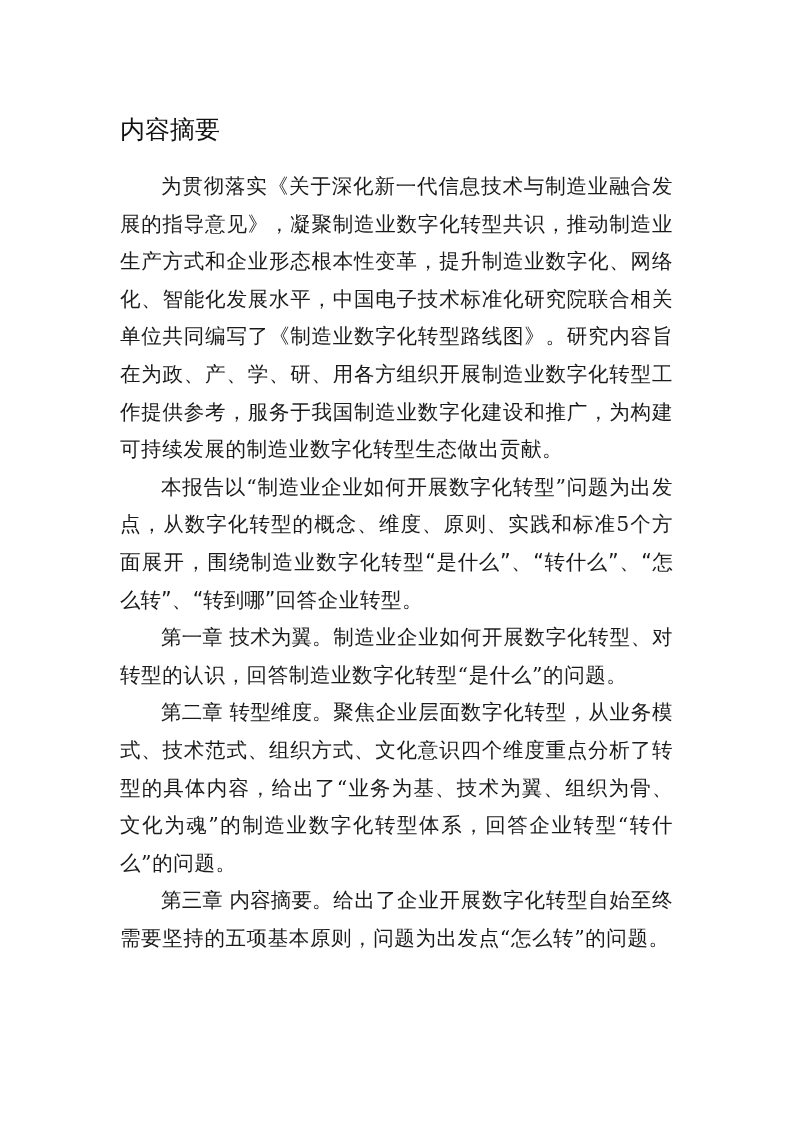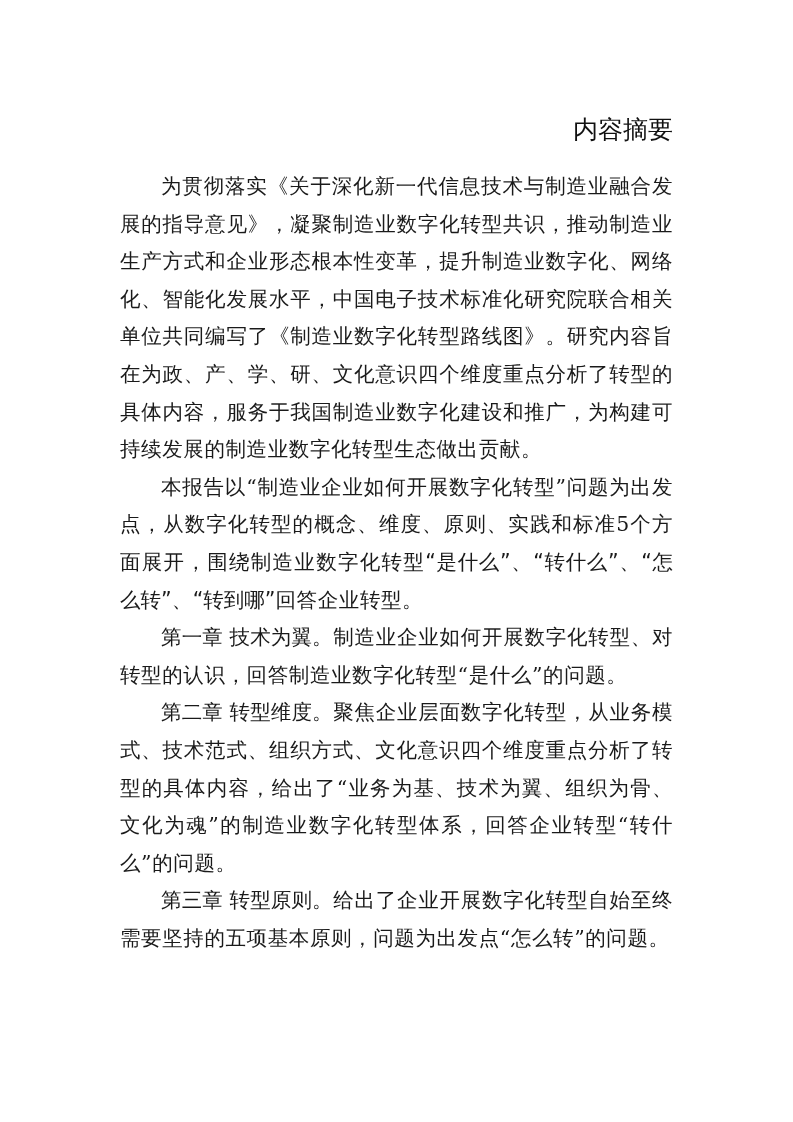--- a/index.html
+++ b/index.html
@@ -3,39 +3,39 @@
 <meta charset="utf-8">
 <style>
   html, body { margin: 0; padding: 0; background: #ffffff; }
   body { width: 793px; height: 1122px; overflow: hidden; position: relative; }
   .page {
     position: absolute; left: 120px; top: 112px; width: 553px;
     color: #1a1a1a;
     font-family: "DejaVu Serif", "Liberation Serif", serif;
   }
   .title {
-    text-align: right; font-size: 25px; font-weight: normal;
+    text-align: left; font-size: 25px; font-weight: normal;
     font-family: "DejaVu Sans", "Liberation Sans", sans-serif;
     margin: 0 0 20px 0; height: 36px; line-height: 36px; color: #111;
   }
   .para {
     font-size: 20.5px; line-height: 37.6px; margin: 0;
     text-align: justify; text-indent: 2em; letter-spacing: 0.6px;
   }
   .b { font-weight: normal; font-family: "DejaVu Sans", "Liberation Sans", sans-serif; letter-spacing: 0; }
 </style>
 </head>
 <body>
 
 <div class="page">
   <h1 class="title">内容摘要</h1>
 
-  <p class="para"><span>为贯彻落实《关于深化新一代信息技术与制造业融合发展的指导意见》，凝聚制造业数字化转型共识，推动制造业生产方式和企业形态根本性变革，提升制造业数字化、网络化、智能化发展水平，中国电子技术标准化研究院联合相关单位共同编写了《制造业数字化转型路线图》。研究内容旨在为政、产、学、研、文化意识四个维度重点分析了转型的具体内容，服务于我国制造业数字化建设和推广，为构建可持续发展的制造业数字化转型生态做出贡献。</span></p>
+  <p class="para"><span>为贯彻落实《关于深化新一代信息技术与制造业融合发展的指导意见》，凝聚制造业数字化转型共识，推动制造业生产方式和企业形态根本性变革，提升制造业数字化、网络化、智能化发展水平，中国电子技术标准化研究院联合相关单位共同编写了《制造业数字化转型路线图》。研究内容旨在为政、产、学、研、用各方组织开展制造业数字化转型工作提供参考，服务于我国制造业数字化建设和推广，为构建可持续发展的制造业数字化转型生态做出贡献。</span></p>
 
   <p class="para"><span>本报告以“制造业企业如何开展数字化转型”问题为出发点，从数字化转型的概念、维度、原则、实践和标准5个方面展开，围绕制造业数字化转型</span><span class="b">“是什么”</span><span>、</span><span class="b">“转什么”</span><span>、</span><span class="b">“怎么转”</span><span>、</span><span class="b">“转到哪”</span><span>回答企业转型。</span></p>
 
   <p class="para"><span class="b">第一章  技术为翼</span><span>。制造业企业如何开展数字化转型、对转型的认识，回答制造业数字化转型“是什么”的问题。</span></p>
 
   <p class="para"><span class="b">第二章  转型维度</span><span>。聚焦企业层面数字化转型，从业务模式、技术范式、组织方式、文化意识四个维度重点分析了转型的具体内容，给出了“业务为基、技术为翼、组织为骨、文化为魂”的制造业数字化转型体系，回答企业转型“转什么”的问题。</span></p>
 
-  <p class="para"><span class="b">第三章  转型原则</span><span>。给出了企业开展数字化转型自始至终需要坚持的五项基本原则，问题为出发点“怎么转”的问题。</span></p>
+  <p class="para"><span class="b">第三章  内容摘要</span><span>。给出了企业开展数字化转型自始至终需要坚持的五项基本原则，问题为出发点“怎么转”的问题。</span></p>
 
 </div>
 
 </body></html>

